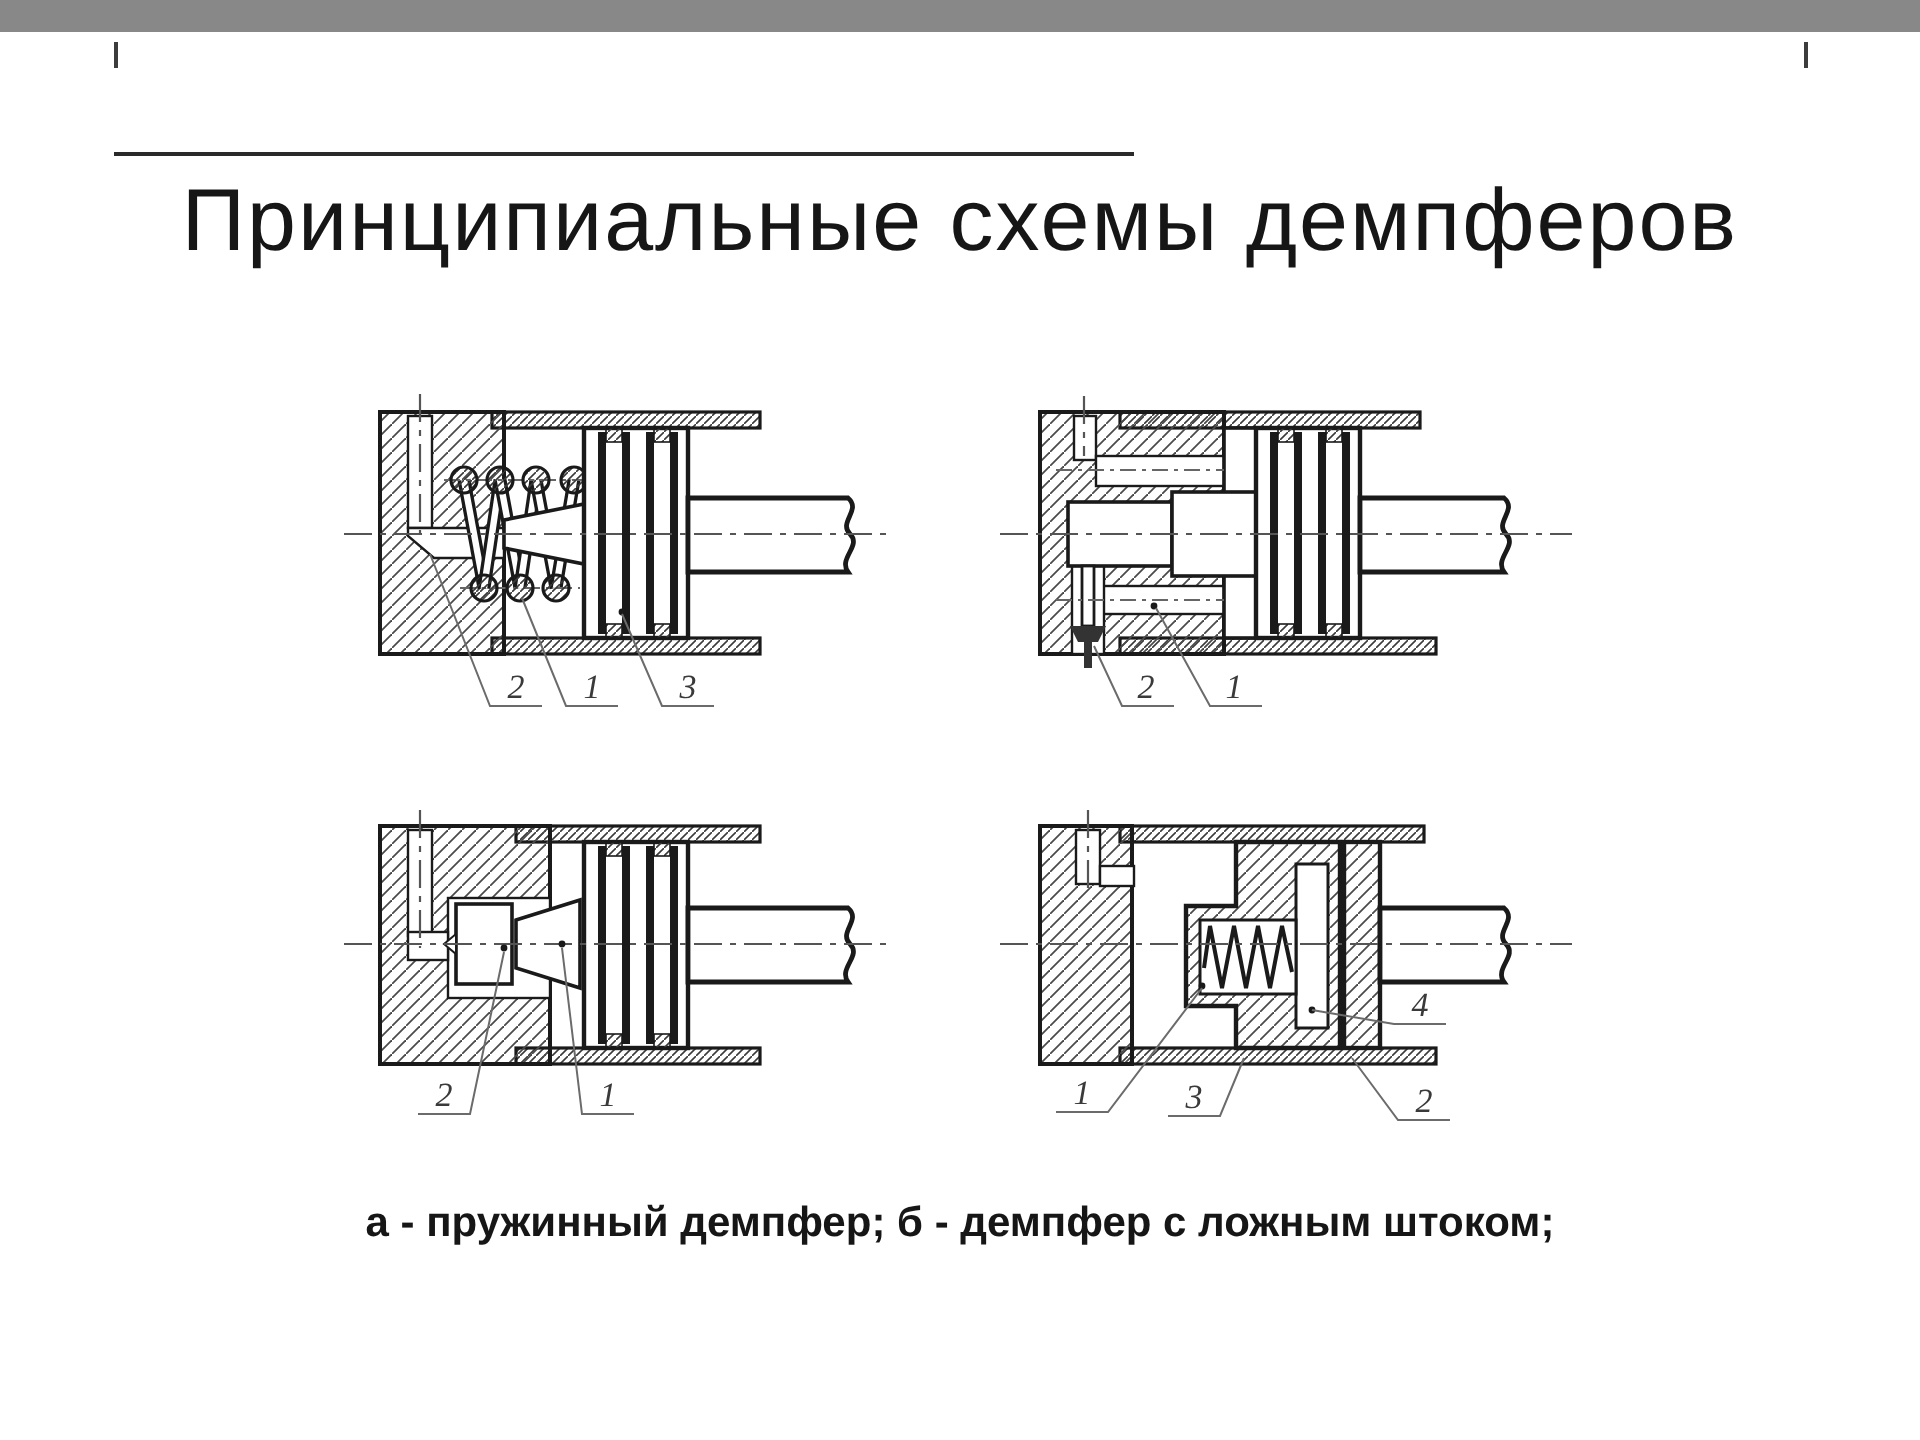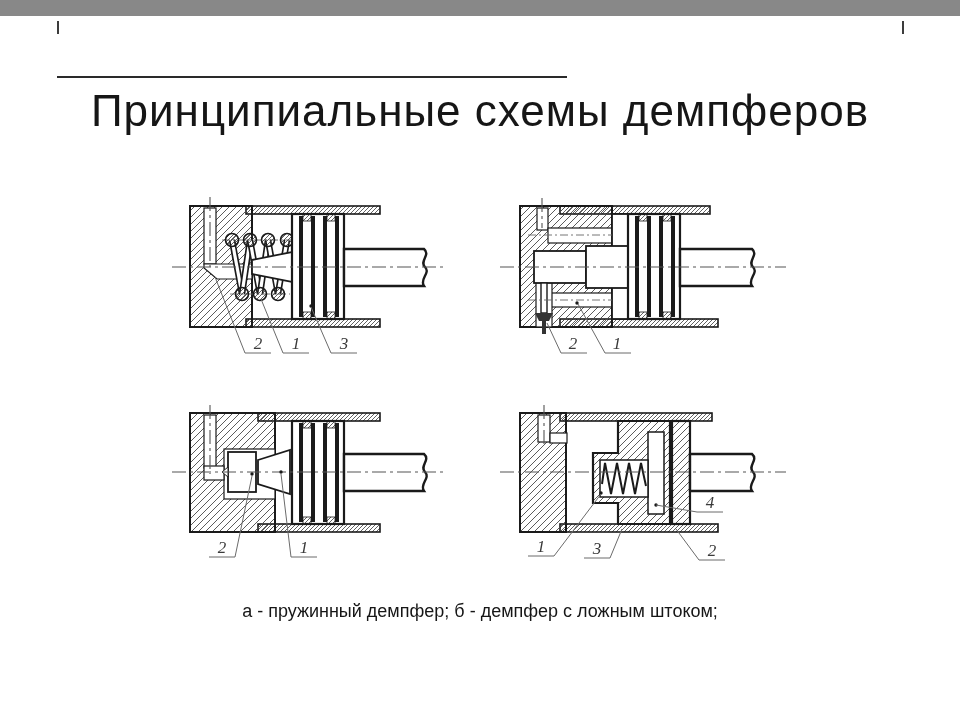--- a/index.html
+++ b/index.html
@@ -10,21 +10,21 @@
   }
   .corner-tick { position:absolute; width:2px; height:13px; background:#3c3c3c; top:5px; }
   .header-rule { position:absolute; left:57px; top:60px; width:510px; height:2px; background:#2a2a2a; }
   .page-title {
     position:absolute; left:0; top:70px; width:100%;
     text-align:center; font-size:44px; font-weight:400; letter-spacing:1px;
     color:#161616; white-space:nowrap;
   }
   .caption {
     position:absolute; left:0; top:580px; width:100%;
-    text-align:center; font-size:18px; line-height:31px; color:#161616;
+    text-align:center; font-size:21px; line-height:31px; color:#161616;font-weight:bold;
   }
   .diagram-canvas { position:absolute; left:150px; top:170px; }
 
   
   .rail       { fill:url(#hatchFine); stroke:#1a1a1a; stroke-width:1.6; }
   .block      { fill:url(#hatch);     stroke:#1a1a1a; stroke-width:2;   }
   .cut        { fill:#ffffff;         stroke:#1a1a1a; stroke-width:1.2; }
   .part       { fill:#ffffff;         stroke:#1a1a1a; stroke-width:1.8; }
   .stack-outer{ fill:#ffffff;         stroke:#1a1a1a; stroke-width:2.2; }
   .bar        { fill:#1a1a1a; }

